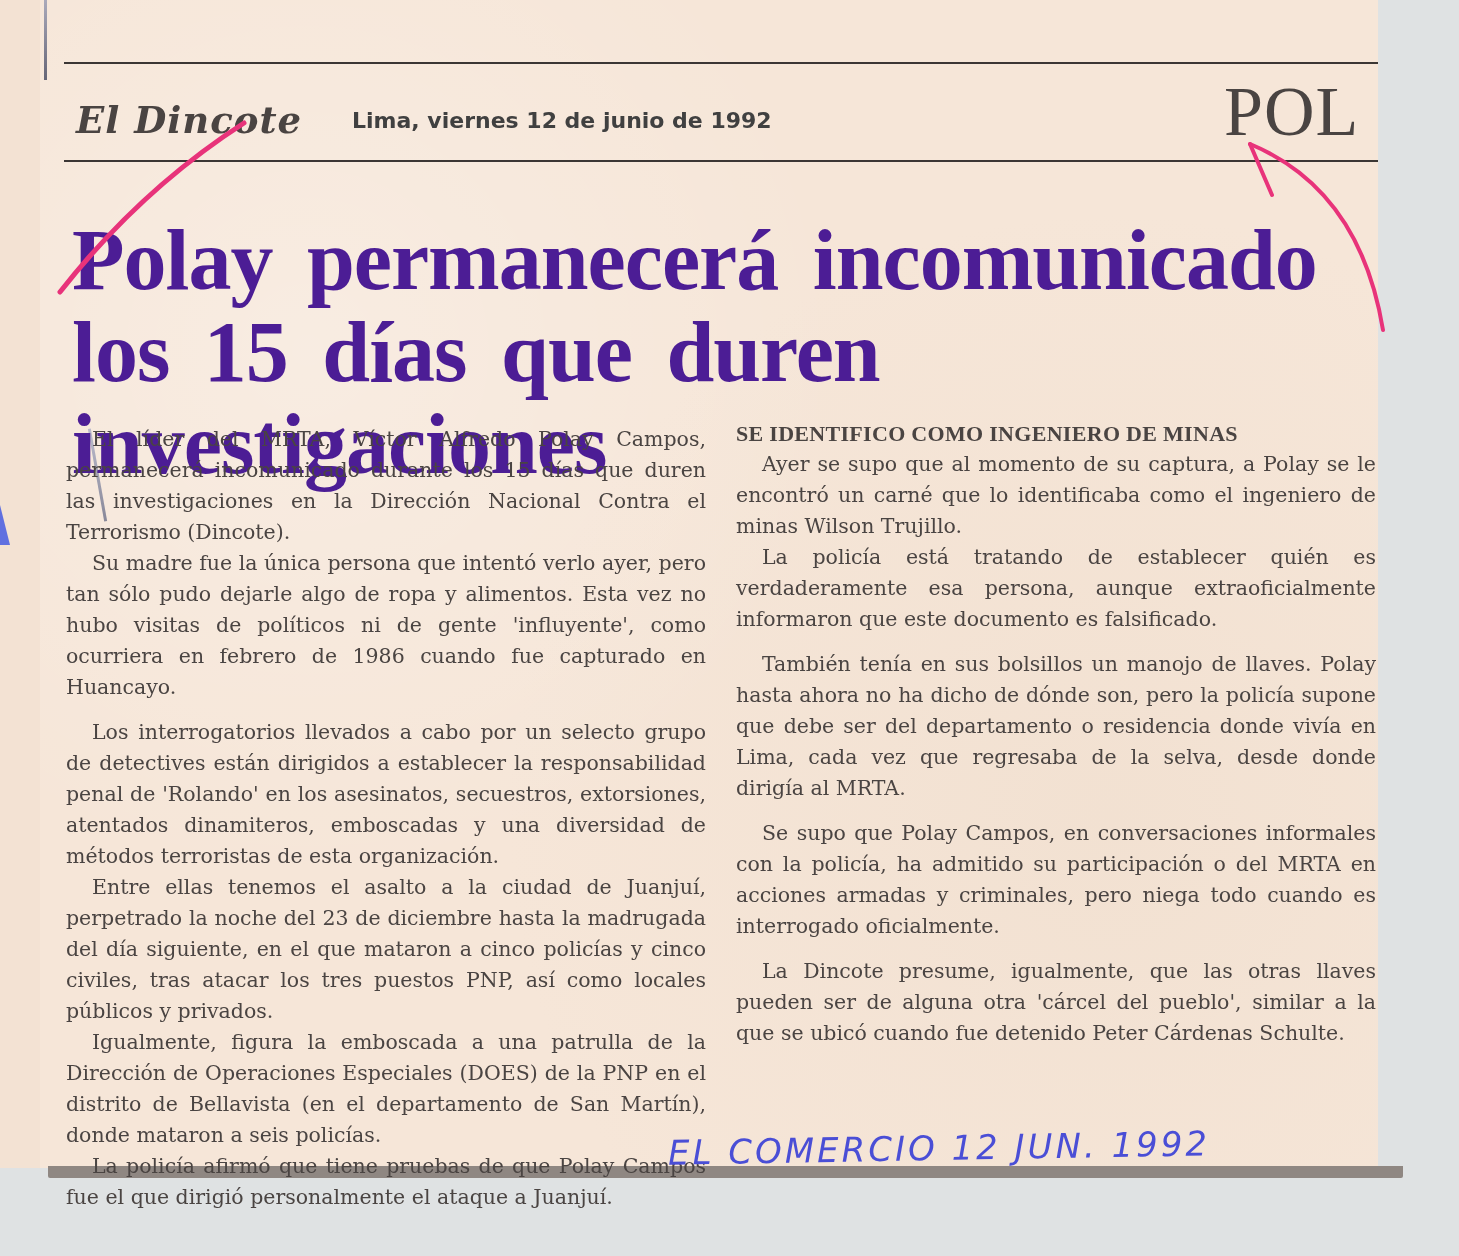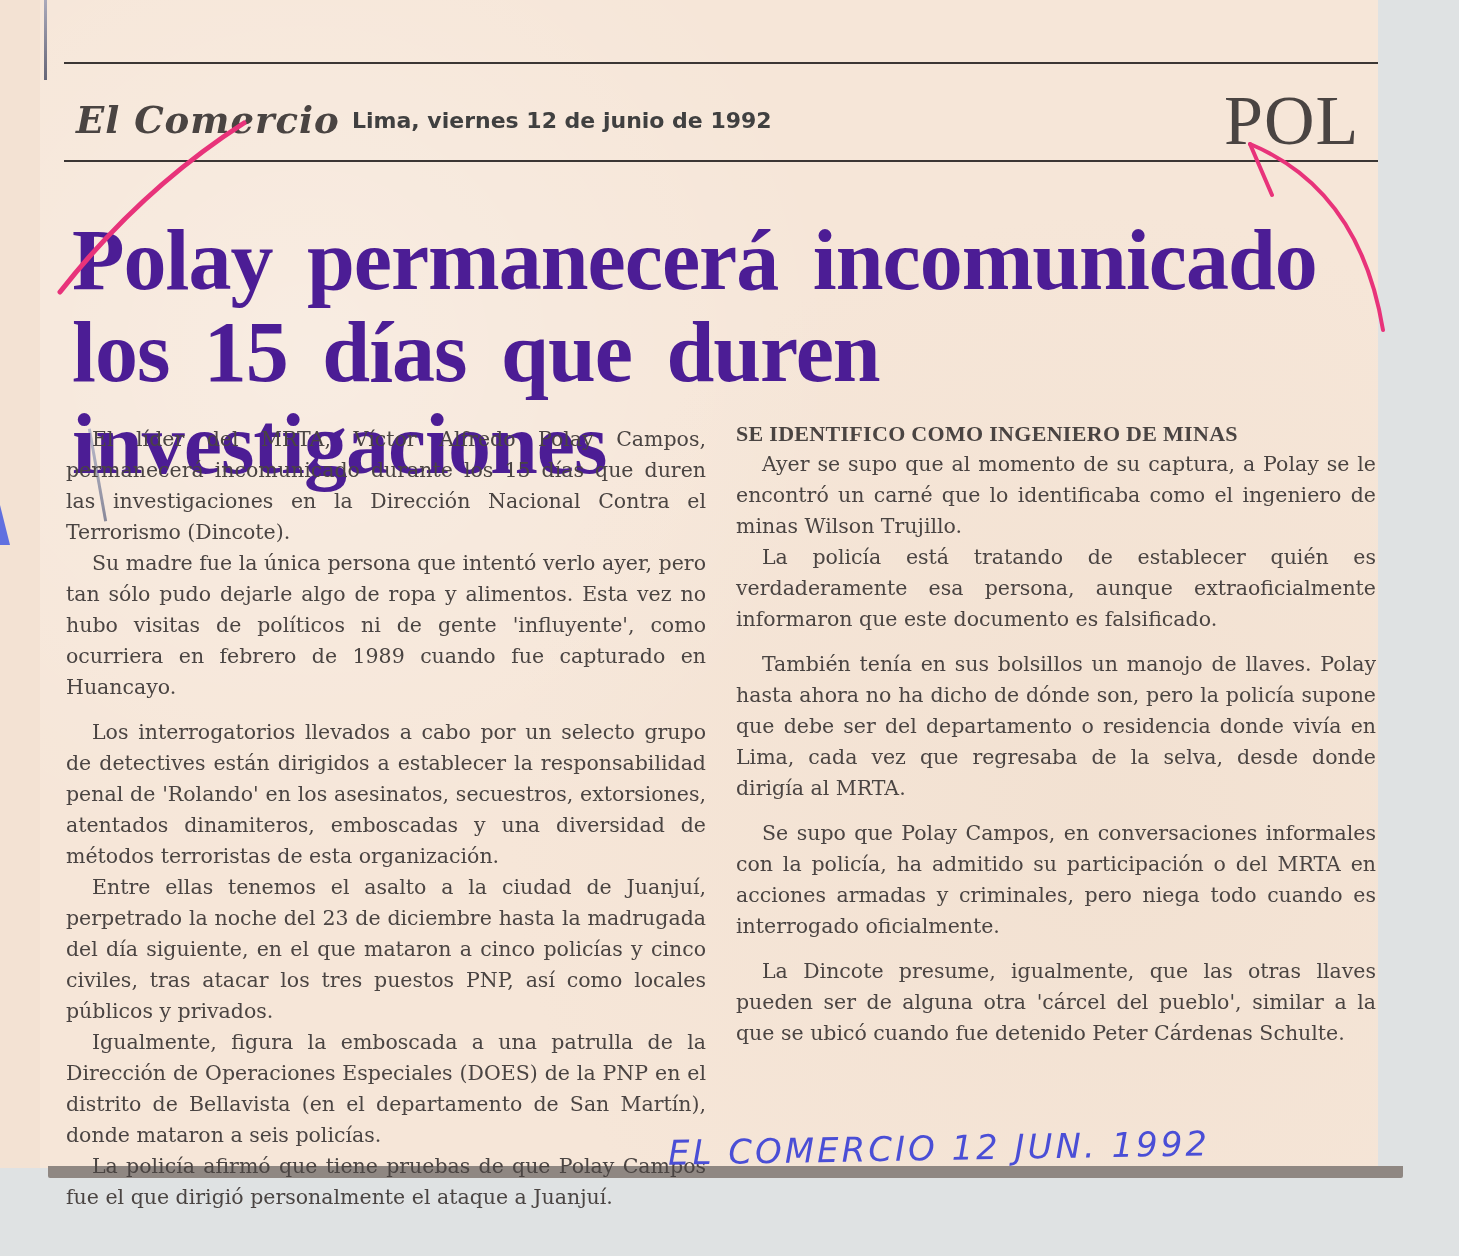--- a/index.html
+++ b/index.html
@@ -41,21 +41,21 @@
     position:absolute; left:76px; top:98px;
     font-family:"DejaVu Serif", serif; font-weight:bold; font-size:37px;
     color:#4a4442; letter-spacing:1px; font-style:italic;
   }
   .masthead-date {
     position:absolute; left:352px; top:108px;
     font-family:"DejaVu Sans", sans-serif; font-weight:bold; font-size:22px; color:#404040;
   }
   .section-label {
     position:absolute; left:1224px; top:72px;
-    font-family:"Liberation Serif", serif; font-size:70px; color:#4a4442; letter-spacing:1px;margin-top:9px;
+    font-family:"Liberation Serif", serif; font-size:70px; color:#4a4442; letter-spacing:1px;
   }
   .headline {
     position:absolute; left:72px; top:214px; width:1300px;
     font-family:"Liberation Serif", serif; font-weight:bold; font-size:86px; line-height:92px;
     color:#4c1d95; letter-spacing:-1px; word-spacing:14px;
   }
   .col {
     position:absolute; width:640px;
     font-family:"DejaVu Serif", serif; font-size:20.5px; line-height:31px; color:#4a4442;
     text-align:justify;
@@ -77,30 +77,30 @@
 <body>
 
 <div class="left-strip"></div>
 <div class="clipping"></div>
 <div class="clipping-edge"></div>
 <div class="staple"></div>
 <div class="staple2"></div>
 <div class="blue-mark"></div>
 
 <div class="rule" style="left:64px;top:62px;width:1314px;"></div>
-<div class="masthead-logo">El Comercio</div>
+<div class="masthead-logo">El Dincote</div>
 <div class="masthead-date">Lima, viernes 12 de junio de 1992</div>
 <div class="section-label">POL</div>
 <div class="rule" style="left:64px;top:160px;width:1314px;"></div>
 
 <h1 class="headline" style="margin:0;">Polay permanecerá incomunicado los 15 días que duren investigaciones</h1>
 
 <div class="col" style="left:66px;top:424px;">
   <p>El líder del MRTA, Víctor Alfredo Polay Campos, permanecerá incomunicado durante los 15 días que duren las investigaciones en la Dirección Nacional Contra el Terrorismo (Dincote).</p>
-  <p>Su madre fue la única persona que intentó verlo ayer, pero tan sólo pudo dejarle algo de ropa y alimentos. Esta vez no hubo visitas de políticos ni de gente 'influyente', como ocurriera en febrero de 1989 cuando fue capturado en Huancayo.</p>
+  <p>Su madre fue la única persona que intentó verlo ayer, pero tan sólo pudo dejarle algo de ropa y alimentos. Esta vez no hubo visitas de políticos ni de gente 'influyente', como ocurriera en febrero de 1986 cuando fue capturado en Huancayo.</p>
   <p class="gap">Los interrogatorios llevados a cabo por un selecto grupo de detectives están dirigidos a establecer la responsabilidad penal de 'Rolando' en los asesinatos, secuestros, extorsiones, atentados dinamiteros, emboscadas y una diversidad de métodos terroristas de esta organización.</p>
   <p>Entre ellas tenemos el asalto a la ciudad de Juanjuí, perpetrado la noche del 23 de diciembre hasta la madrugada del día siguiente, en el que mataron a cinco policías y cinco civiles, tras atacar los tres puestos PNP, así como locales públicos y privados.</p>
   <p>Igualmente, figura la emboscada a una patrulla de la Dirección de Operaciones Especiales (DOES) de la PNP en el distrito de Bellavista (en el departamento de San Martín), donde mataron a seis policías.</p>
   <p>La policía afirmó que tiene pruebas de que Polay Campos fue el que dirigió personalmente el ataque a Juanjuí.</p>
 </div>
 
 <div class="col" style="left:736px;top:418px;">
   <p class="subhead">SE IDENTIFICO COMO INGENIERO DE MINAS</p>
   <p>Ayer se supo que al momento de su captura, a Polay se le encontró un carné que lo identificaba como el ingeniero de minas Wilson Trujillo.</p>
   <p>La policía está tratando de establecer quién es verdaderamente esa persona, aunque extraoficialmente informaron que este documento es falsificado.</p>

